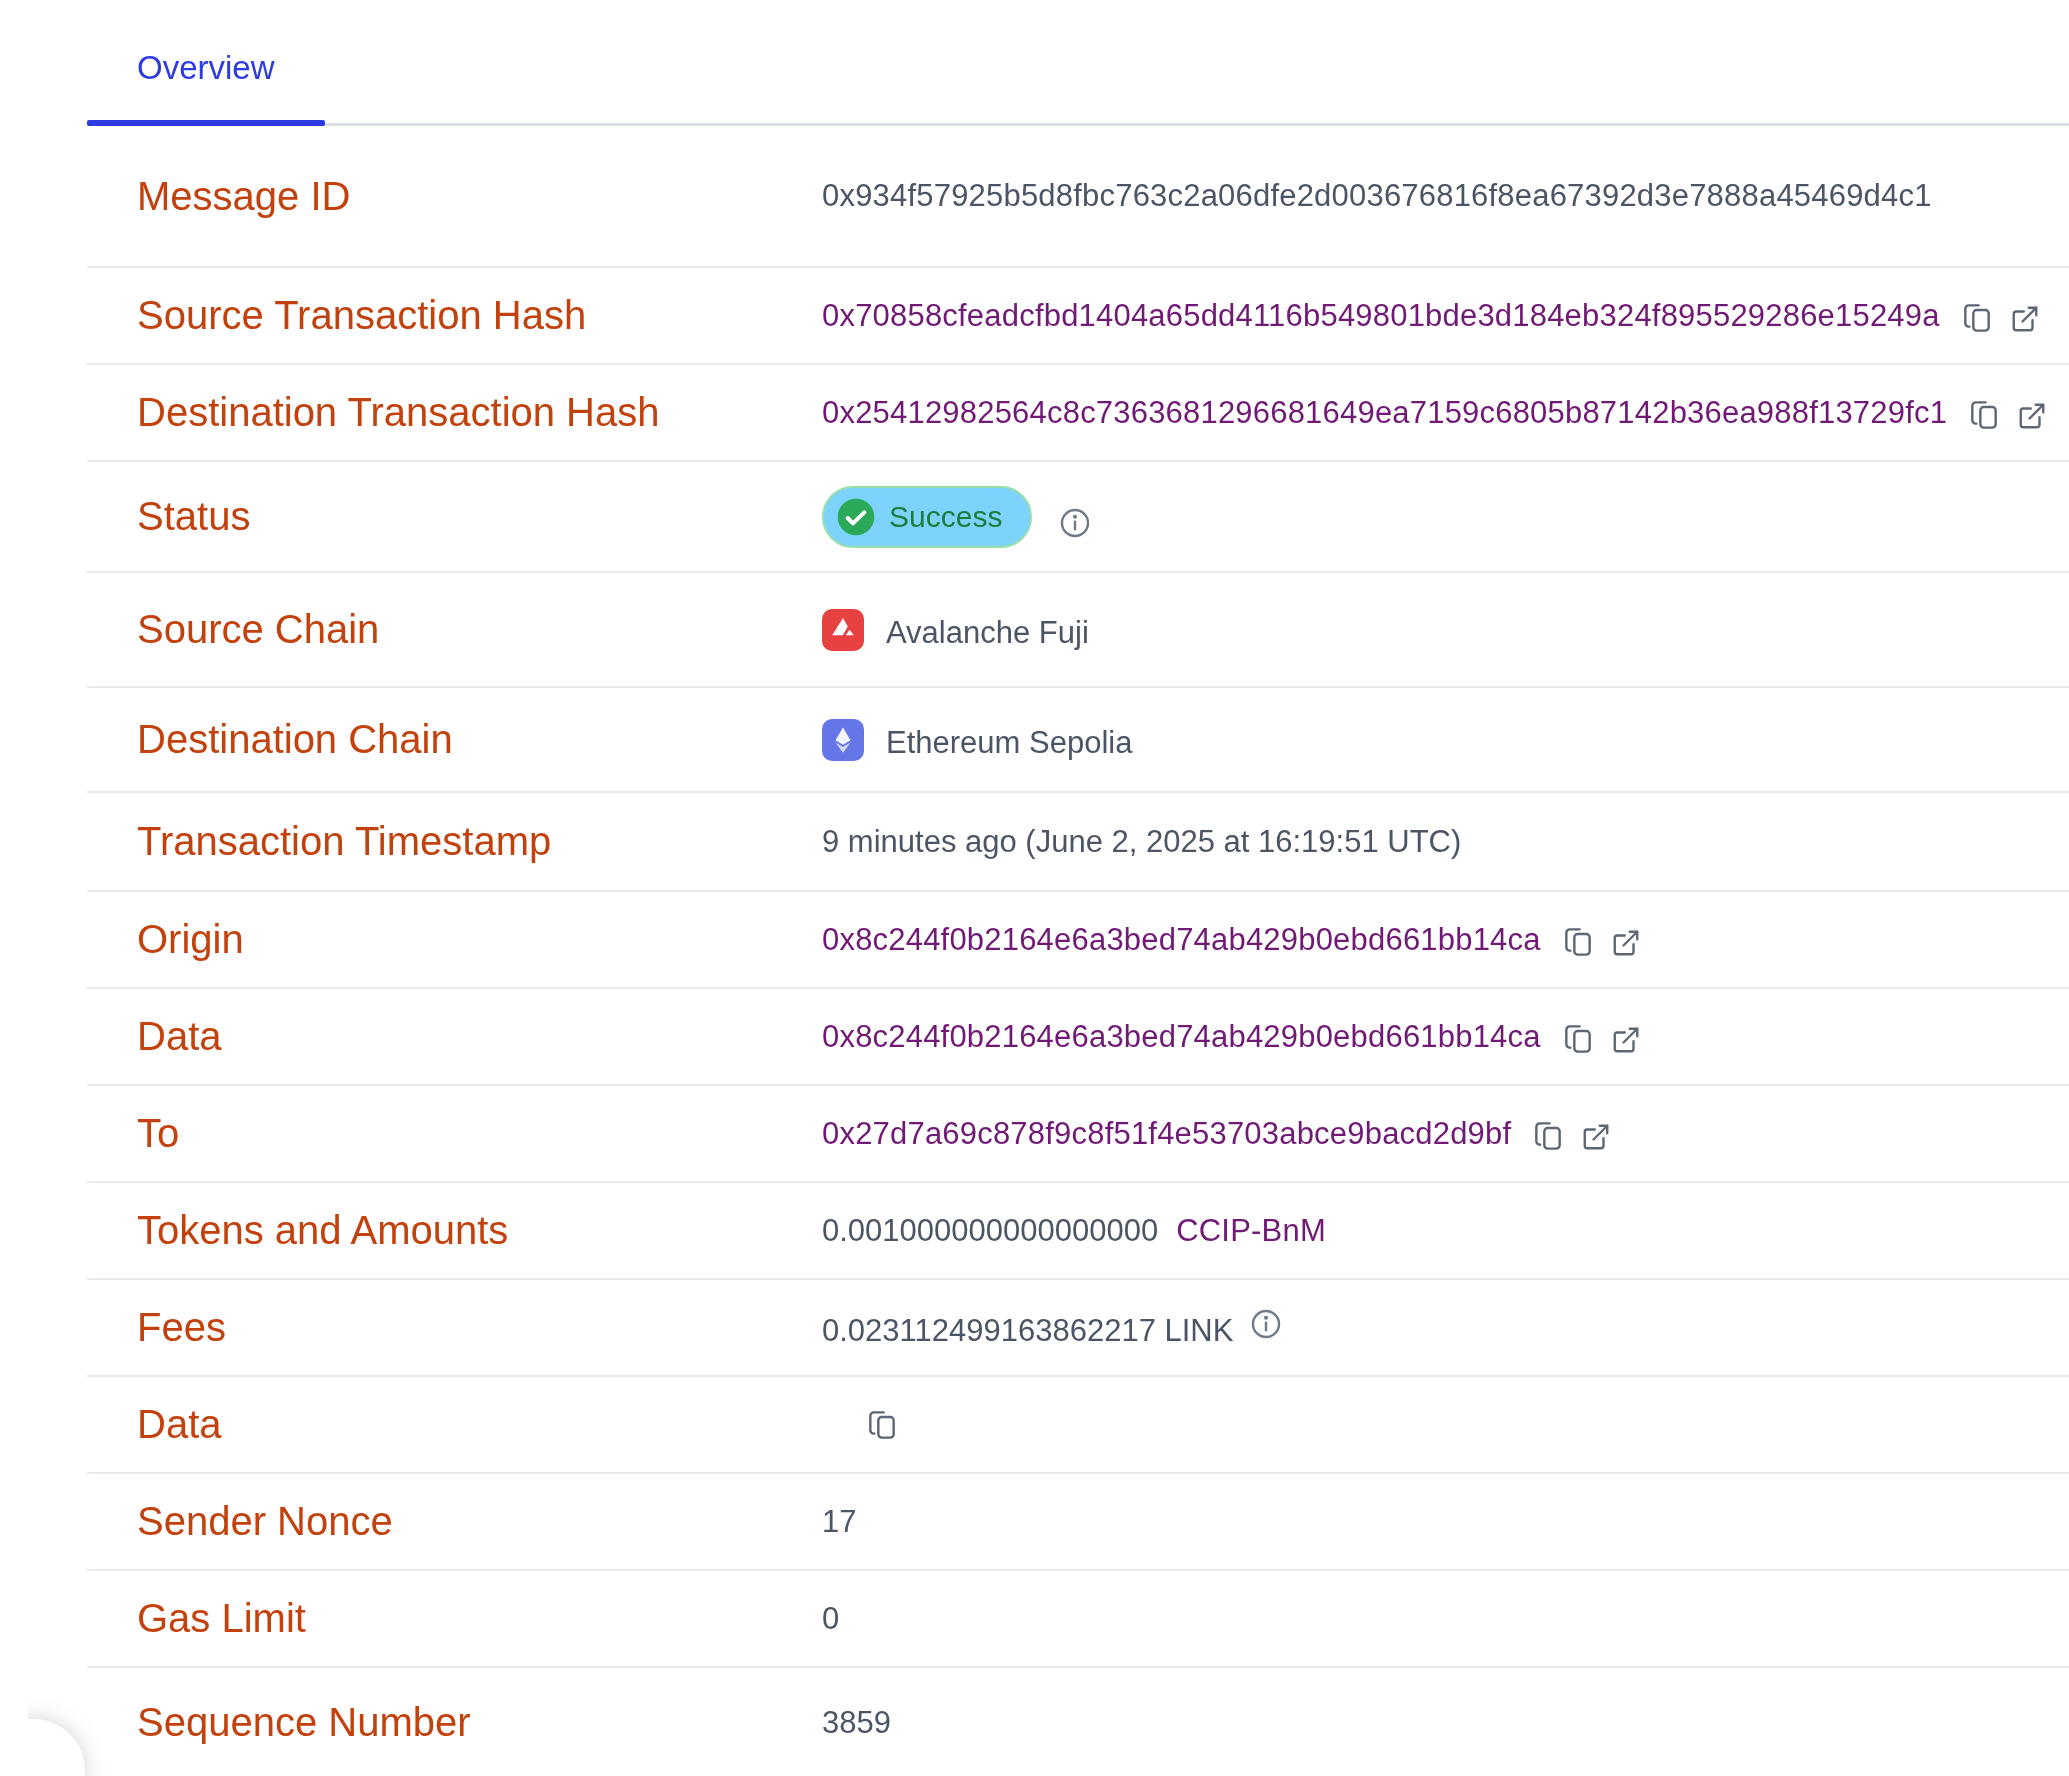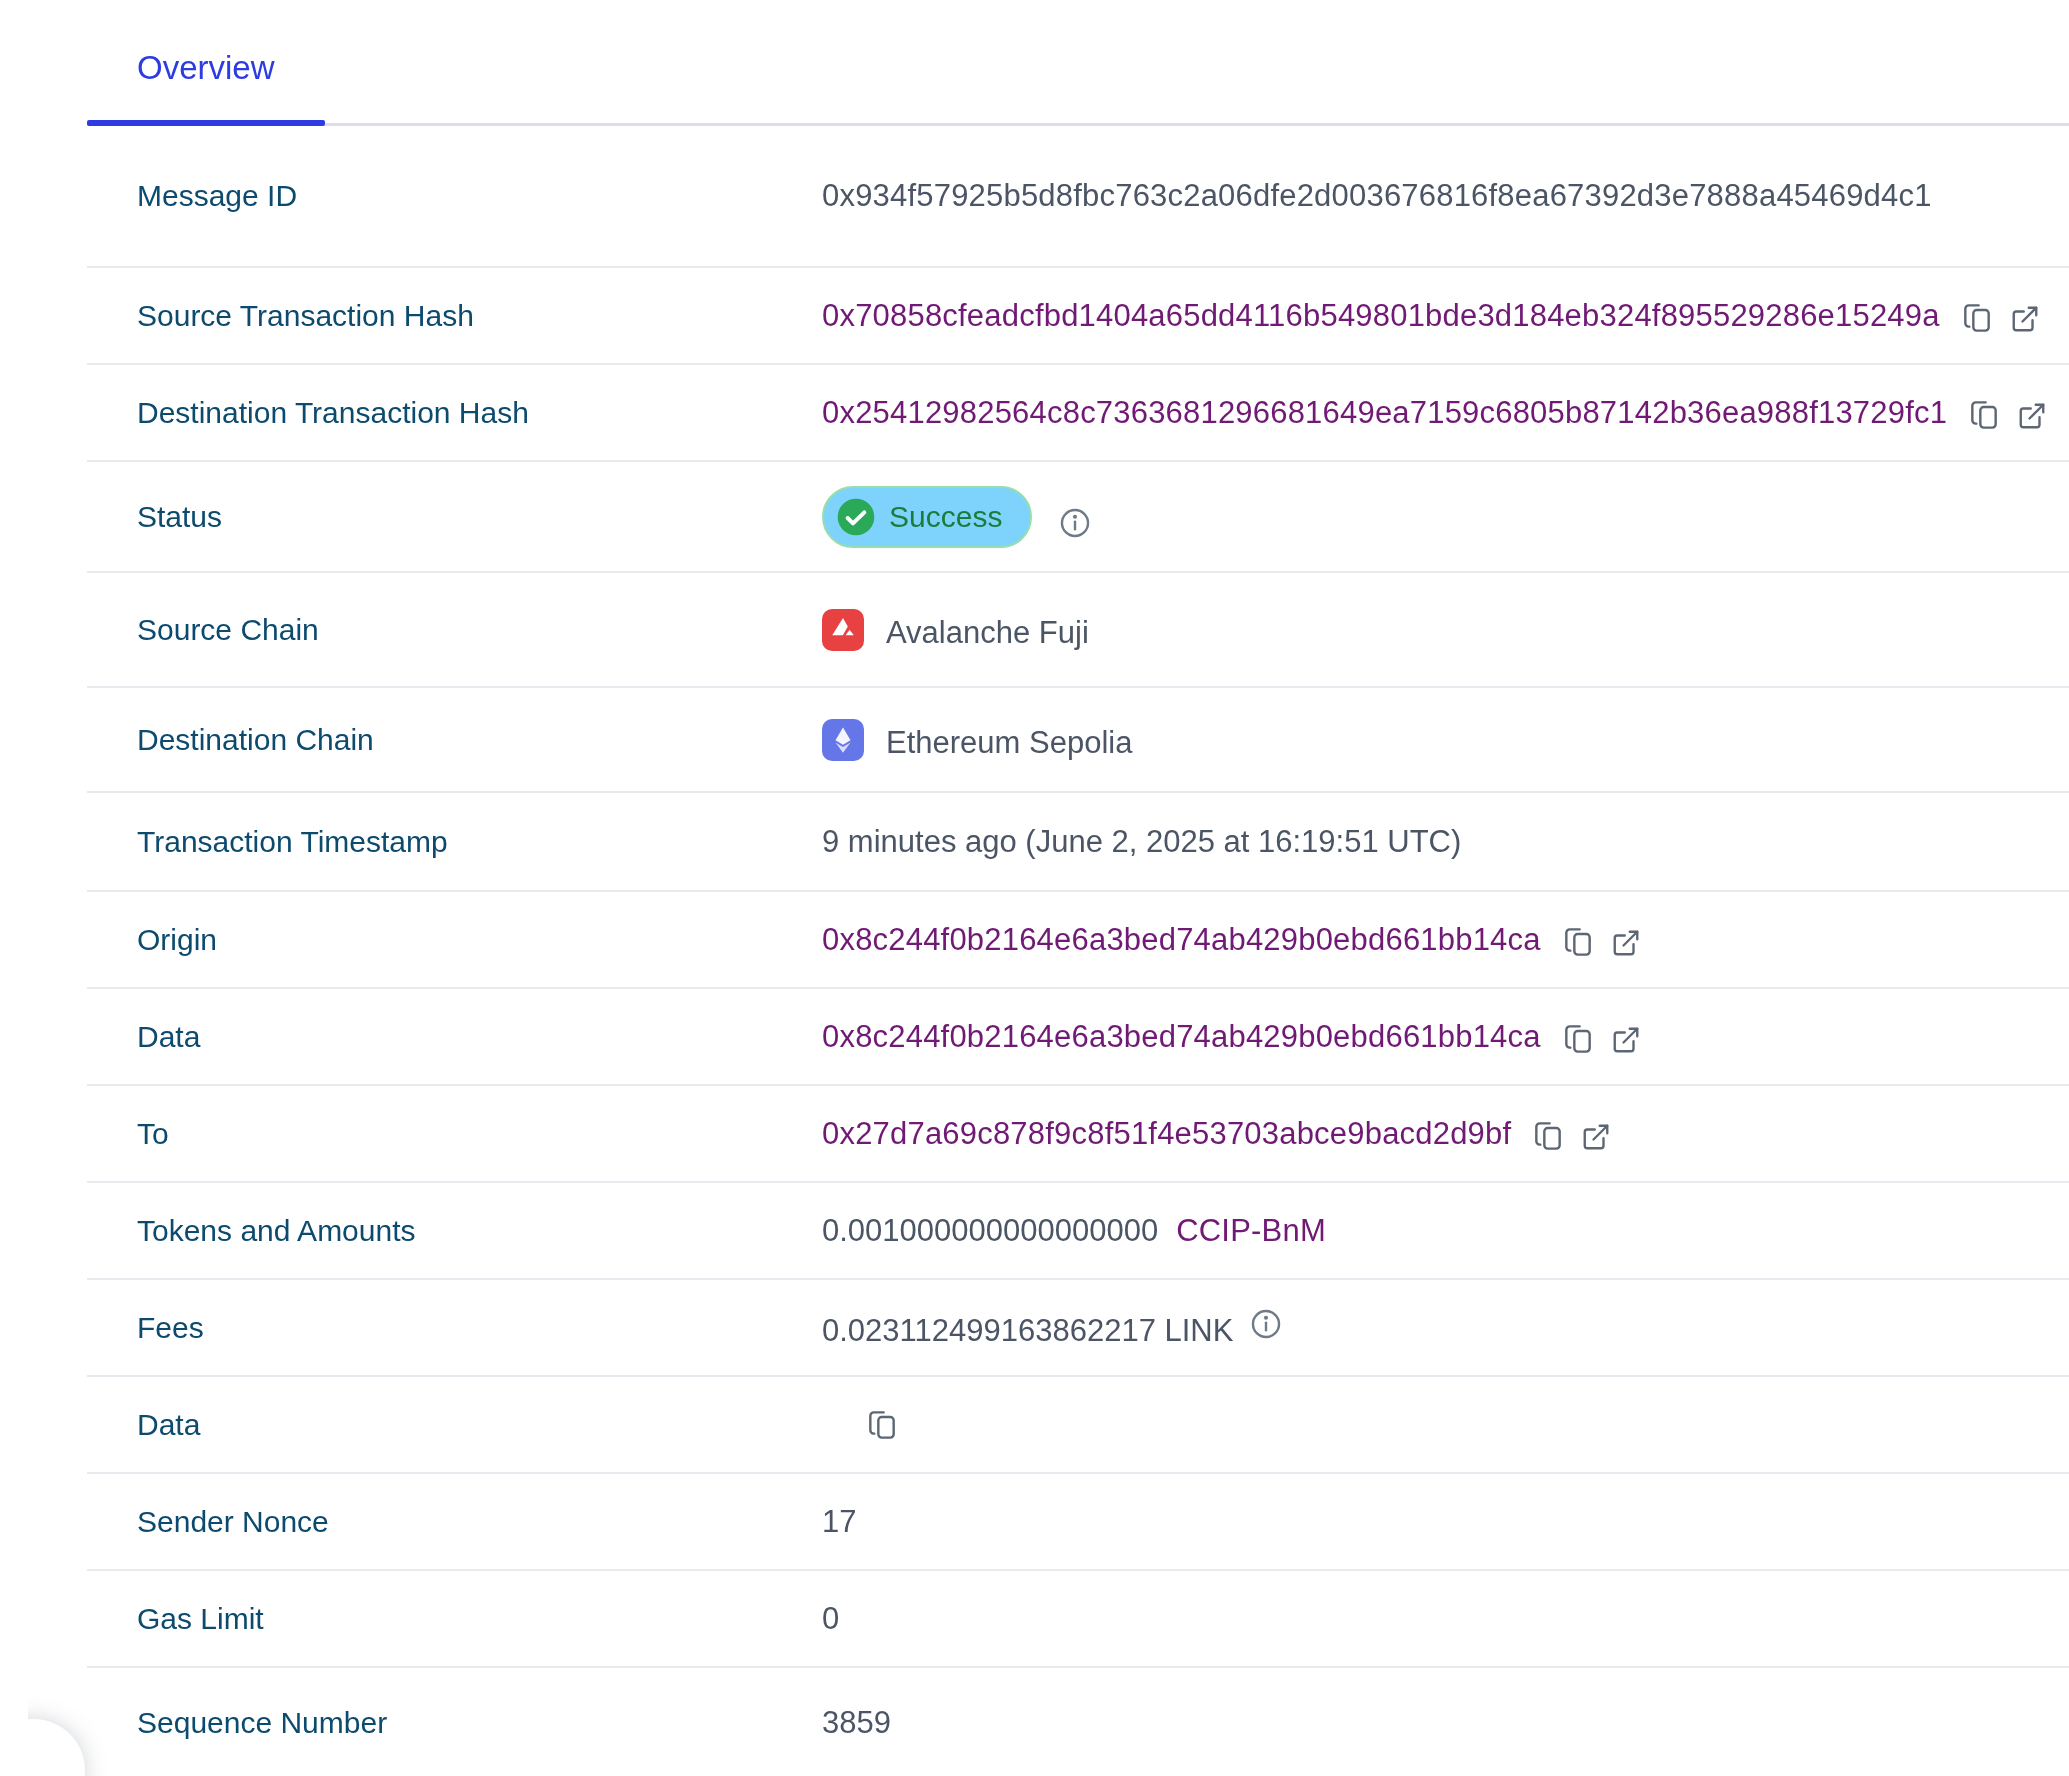--- a/index.html
+++ b/index.html
@@ -16,21 +16,21 @@
 
   
   .table { margin-left:59px; }
   .row { display:flex; align-items:center; border-bottom:2px solid #e7eaee; min-height:97px; }
   .row.r-first { min-height:142px; }
   .row.r-status { min-height:111px; }
   .row.r-chain-src { min-height:115px; }
   .row.r-chain-dst { min-height:105px; }
   .row.r-ts { min-height:99px; }
   .row.r-last { min-height:109px; border-bottom:none; }
-  .cell-label { width:735px; padding-left:50px; flex:none; font-size:30px; color:#0c4a6e; }
+  .cell-label { width:735px; padding-left:50px; flex:none; font-size:40px; color:#c2410c; }
   .cell-value { flex:1; display:flex; align-items:flex-end; font-size:31px; color:#4b5565; padding-right:30px; }
   .mono-text { letter-spacing:0.2px; }
   .link { color:#701a75; cursor:pointer; text-decoration:none; letter-spacing:0.2px; }
   .gap-sm { width:18px; flex:none; }
 
   .iconbtn { background:none; border:none; padding:0; margin-left:16px; cursor:pointer;
              display:inline-flex; align-items:center; color:#5d6673; }
   .iconbtn svg { display:block; }
   .ibtn-first { margin-left:22px; }
   .data-copy { margin-left:45px; }

